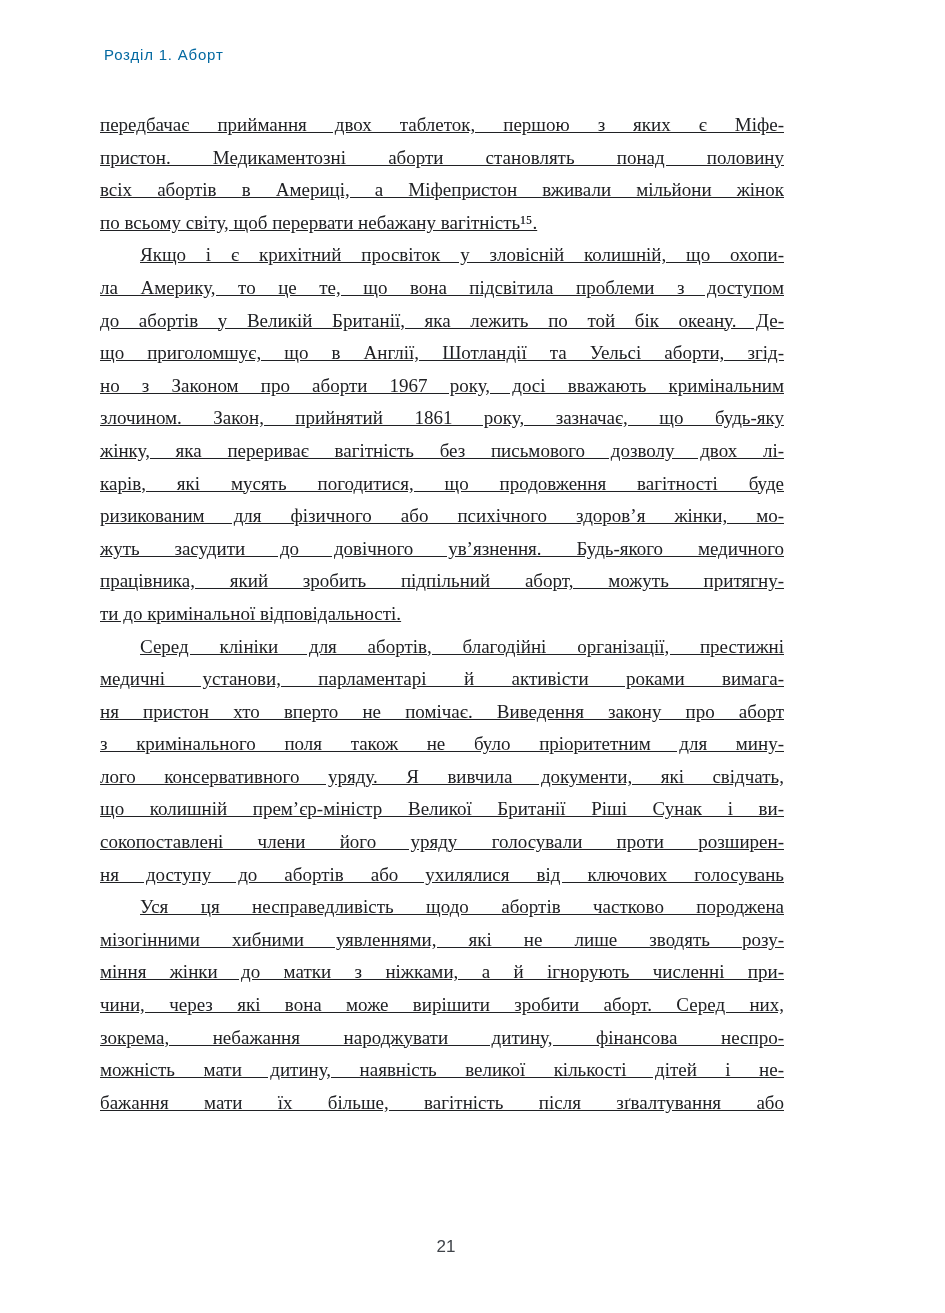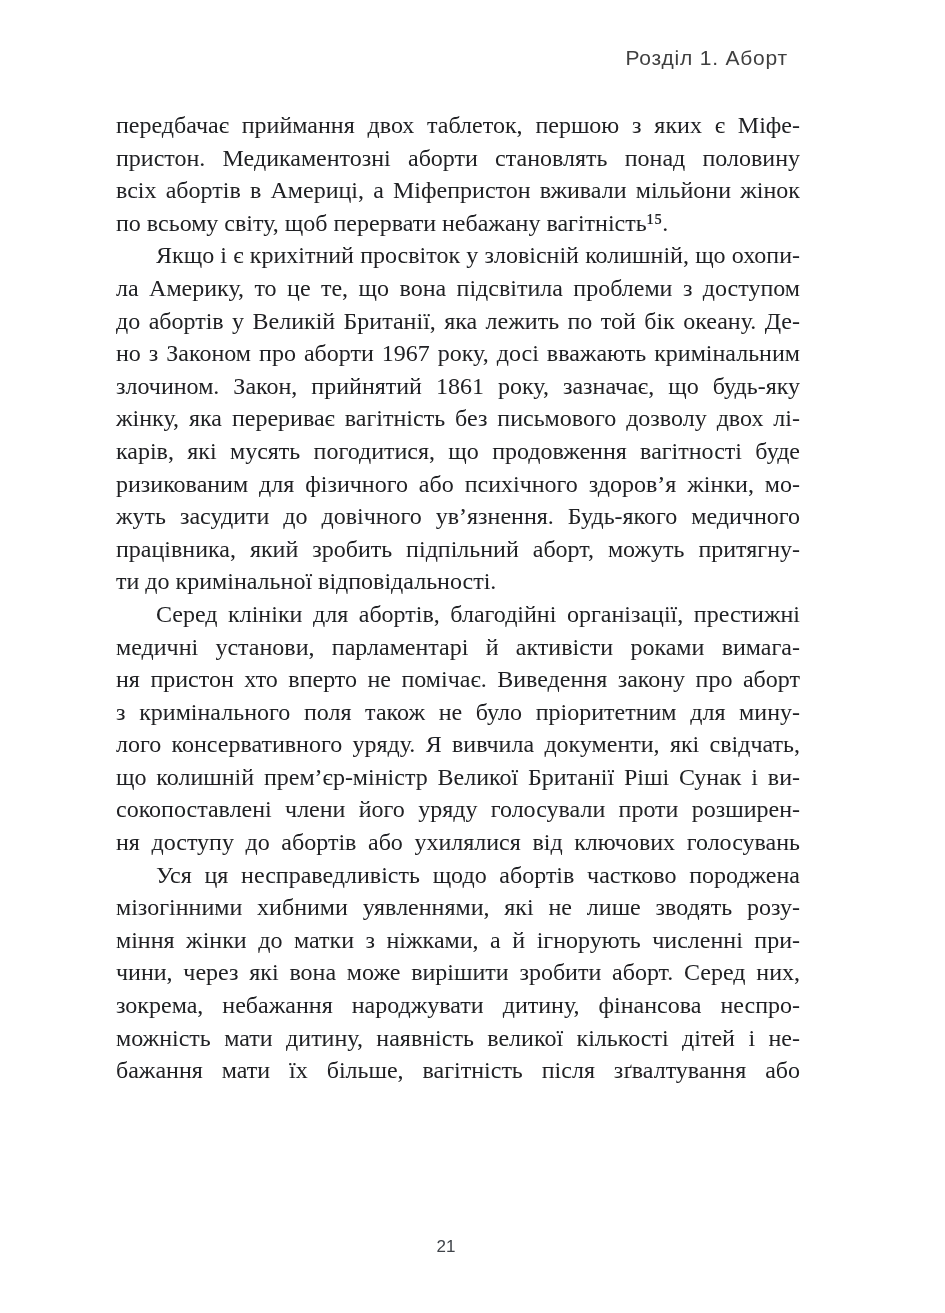--- a/index.html
+++ b/index.html
@@ -13,35 +13,36 @@
     height: 1313px;
     background: #ffffff;
     overflow: hidden;
     font-family: "Liberation Serif", "DejaVu Serif", serif;
   }
   .chapter-header {
     position: absolute;
     top: 46px;
     left: 104px;
     width: 684px;
-    text-align: right;
+    text-align: left;
     font-family: "Liberation Sans", "DejaVu Sans", sans-serif;
-    font-size: 21px;
+    font-size: 15px;
     font-weight: 400;
     letter-spacing: 0.8px;
-    color: #404040;
+    color: #0369a1;
   }
   .body-text {
     position: absolute;
     top: 109px;
-    left: 116px;
+    left: 100px;
     width: 684px;
-    font-size: 24px;
+    font-size: 19px;
     line-height: 32.6px;
     color: #202124;
+    text-decoration: underline;
   }
   .line {
     text-align: justify;
     text-align-last: justify;
     white-space: normal;
   }
   .line.ind {
     text-indent: 40px;
   }
   .line.end {
@@ -68,20 +69,21 @@
   <div class="body-text">
 
     <div class="line">передбачає приймання двох таблеток, першою з яких є Міфе-</div>
     <div class="line">пристон. Медикаментозні аборти становлять понад половину</div>
     <div class="line">всіх абортів в Америці, а Міфепристон вживали мільйони жінок</div>
     <div class="line end">по всьому світу, щоб перервати небажану вагітність¹⁵.</div>
 
     <div class="line ind">Якщо і є крихітний просвіток у зловісній колишній, що охопи-</div>
     <div class="line">ла Америку, то це те, що вона підсвітила проблеми з доступом</div>
     <div class="line">до абортів у Великій Британії, яка лежить по той бік океану. Де-</div>
+    <div class="line">що приголомшує, що в Англії, Шотландії та Уельсі аборти, згід-</div>
     <div class="line">но з Законом про аборти 1967 року, досі вважають кримінальним</div>
     <div class="line">злочином. Закон, прийнятий 1861 року, зазначає, що будь-яку</div>
     <div class="line">жінку, яка перериває вагітність без письмового дозволу двох лі-</div>
     <div class="line">карів, які мусять погодитися, що продовження вагітності буде</div>
     <div class="line">ризикованим для фізичного або психічного здоров’я жінки, мо-</div>
     <div class="line">жуть засудити до довічного ув’язнення. Будь-якого медичного</div>
     <div class="line">працівника, який зробить підпільний аборт, можуть притягну-</div>
     <div class="line end">ти до кримінальної відповідальності.</div>
 
     <div class="line ind">Серед клініки для абортів, благодійні організації, престижні</div>

